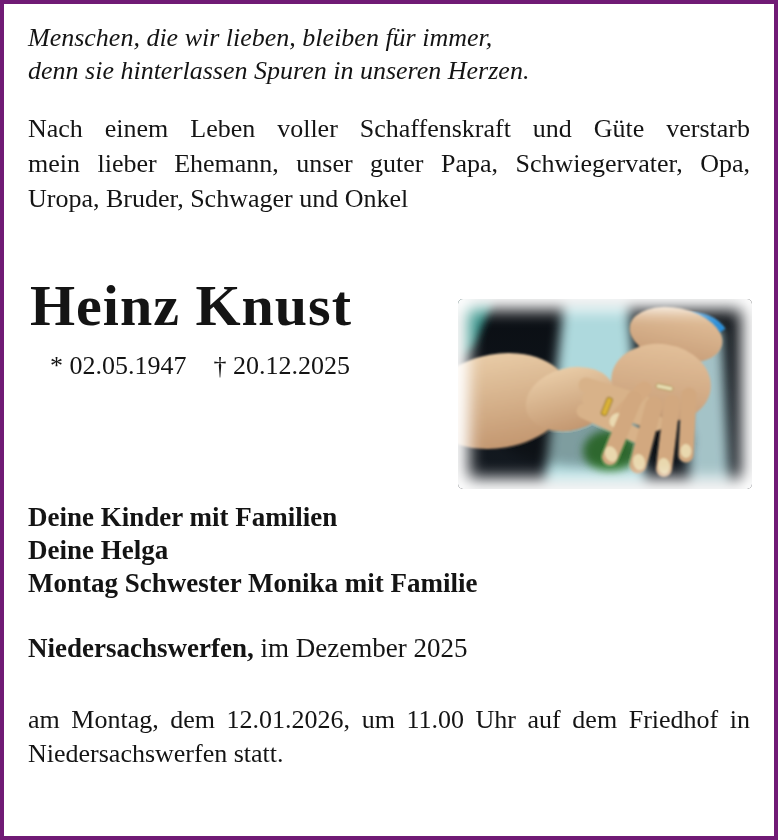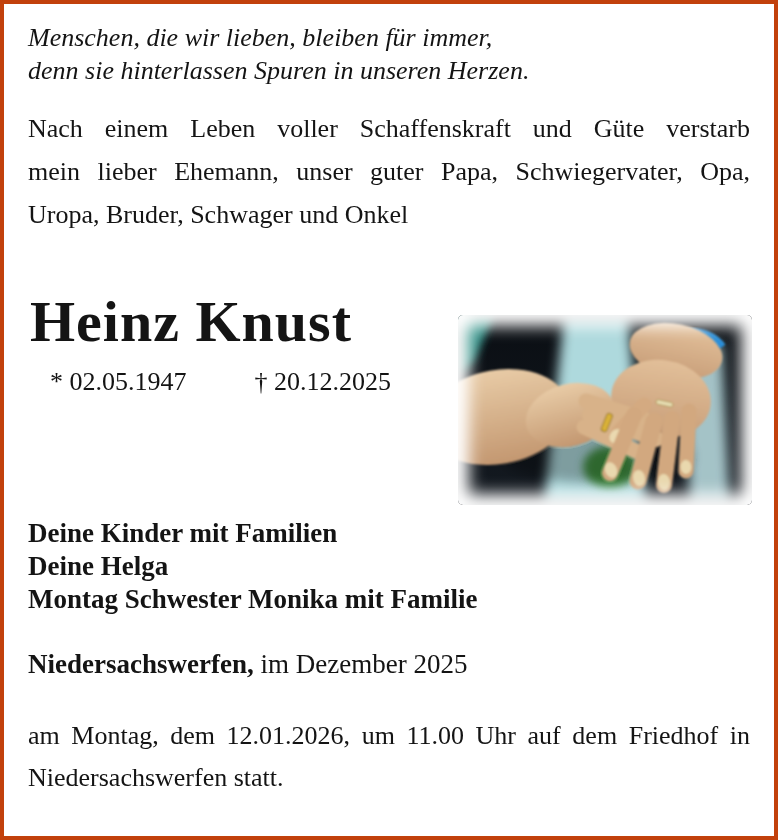--- a/index.html
+++ b/index.html
@@ -1,40 +1,40 @@
 <!DOCTYPE html>
 <html><head>
 <meta charset="utf-8">
 <style>
   html, body { margin: 0; padding: 0; background: #e9e9e9; }
   .sheet {
     position: relative;
     width: 778px; height: 840px;
     box-sizing: border-box;
     background: #ffffff;
-    border: 4px solid #c2410c;
+    border: 4px solid #701a75;
     padding: 0 24px;
     overflow: hidden;
     font-family: "Liberation Serif", "DejaVu Serif", serif;
     color: #141414;
   }
   
   .quote { margin-top: 17px; font-style: italic; font-size: 26px; line-height: 33px; }
   
   .para { margin-top: 24px; font-size: 26px; line-height: 35px; }
-  .jline { text-align: justify; text-align-last: justify; margin-top: 8px; }
+  .jline { text-align: justify; text-align-last: justify; }
   .jline.last { text-align: right; text-align-last: left; }
   
   .name-row { position: relative; margin-top: 5px; height: 214px; }
   .deceased-name {
     margin-top: 57px; margin-left: 2px;
     font-size: 58px; font-weight: bold; line-height: 66px;
     letter-spacing: 1px; white-space: nowrap;
   }
-  .dates { display: flex; gap: 68px; margin-top: 10px; padding-left: 22px;
+  .dates { display: flex; gap: 27px; margin-top: 10px; padding-left: 22px;
            font-size: 26px; line-height: 34px; }
   .date-item { white-space: nowrap; }
   .photo {
     position: absolute; top: 26px; right: -2px;
     width: 294px; height: 190px; border-radius: 5px;
   }
   .photo svg { display: block; width: 100%; height: 100%; border-radius: 5px; }
   .photo::after {
     content: ""; position: absolute; inset: 0; border-radius: 5px;
     box-shadow: inset 0 0 16px 11px #ffffff;

